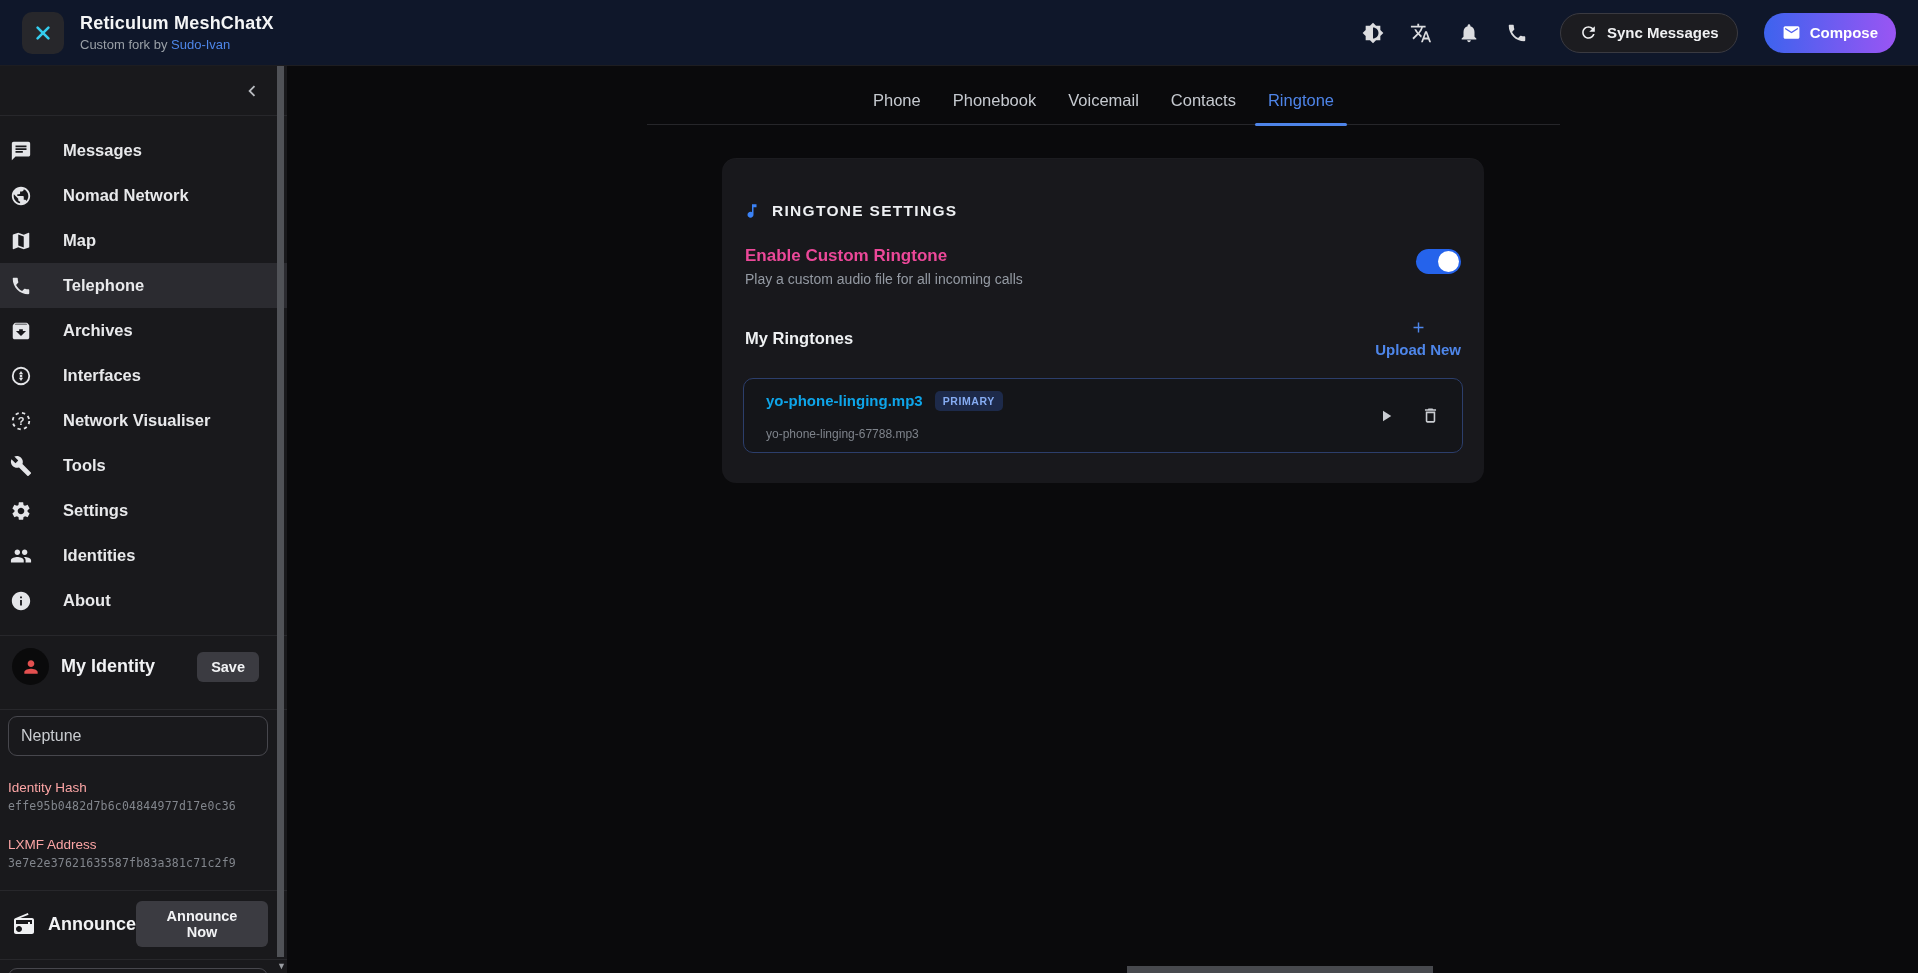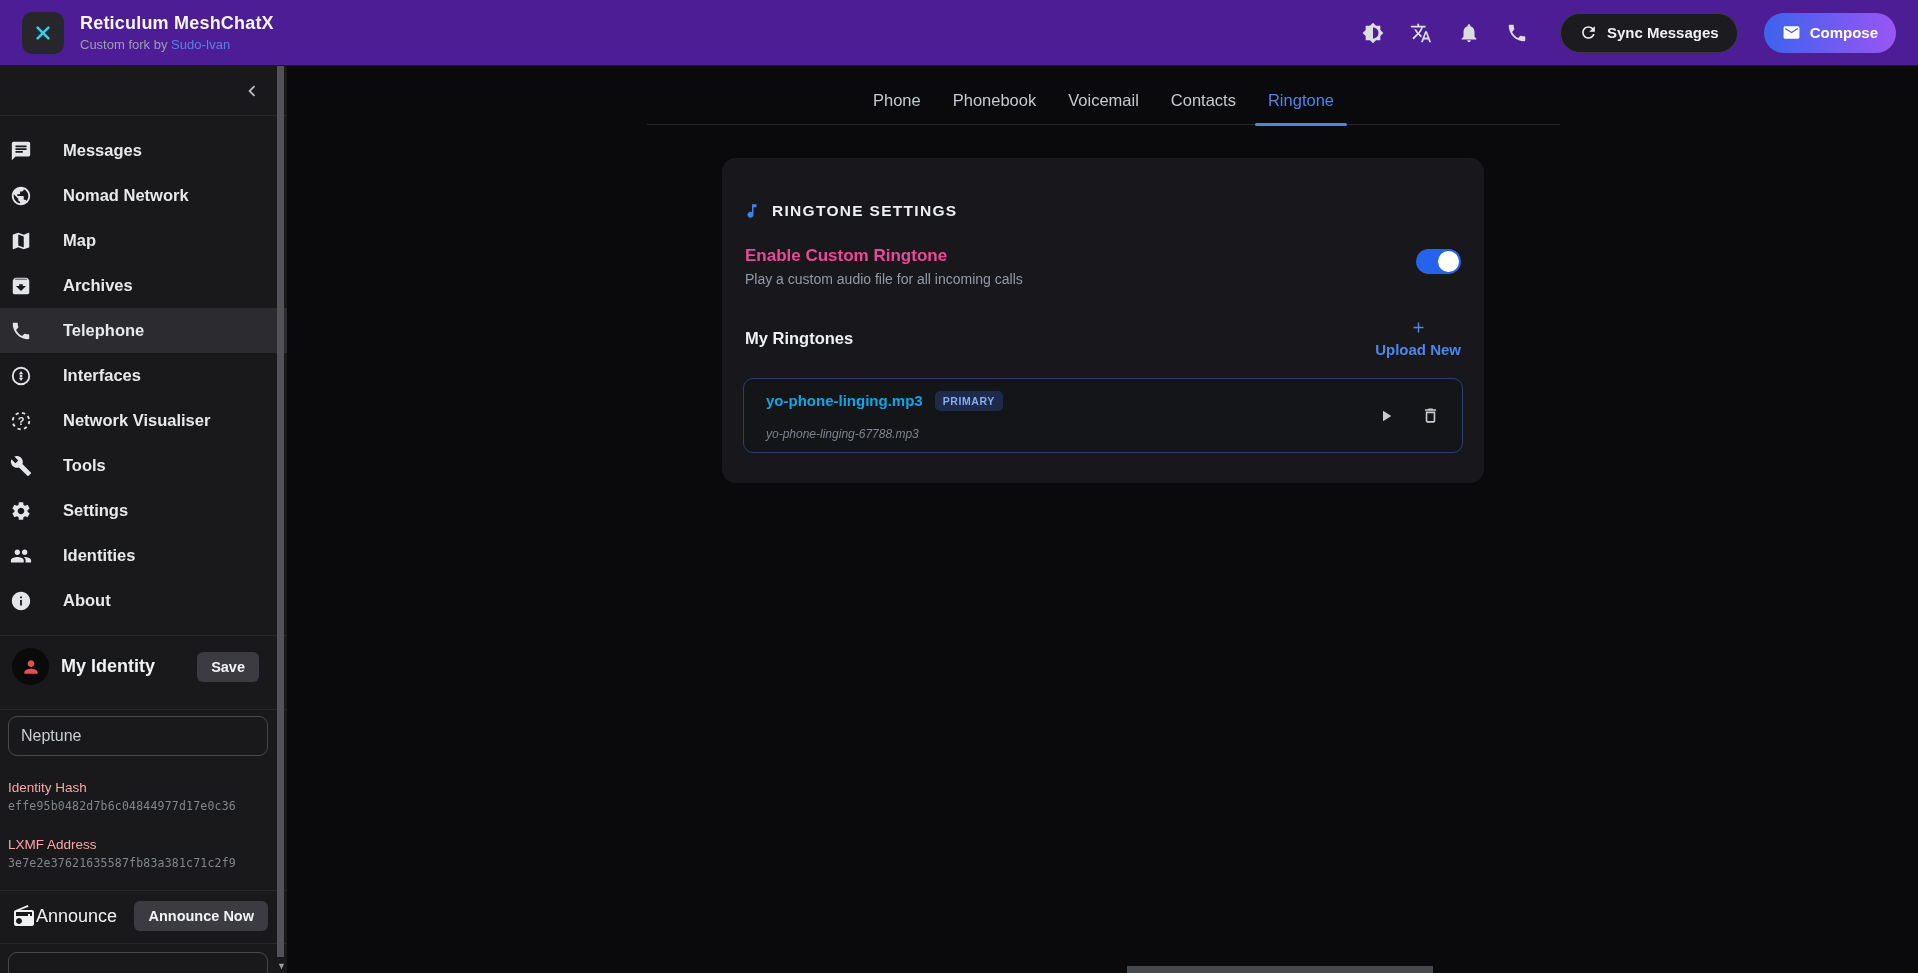--- a/index.html
+++ b/index.html
@@ -7,21 +7,21 @@
   body {
     background:#0a0a0c;
     color:#ececef;
     font-family:"Liberation Sans","DejaVu Sans",sans-serif;
   }
   svg { display:block; }
 
   
   .header {
     position:absolute; top:0; left:0; right:0; height:66px;
-    background:#4c1d95; border-bottom:1px solid #1d1d21;
+    background:#0f172a; border-bottom:1px solid #1d1d21;
     display:flex; align-items:center; padding:0 22px; z-index:10;
   }
   .logo {
     width:42px; height:42px; border-radius:10px; background:#27272b;
     display:flex; align-items:center; justify-content:center; color:#35cdee;
     flex:0 0 auto;
   }
   .title-block { margin-left:16px; }
   .app-title { font-size:18px; font-weight:700; color:#f4f5f6; letter-spacing:.2px; }
   .app-sub { font-size:13px; color:#9aa0a7; margin-top:3px; }
@@ -72,21 +72,21 @@
     border-radius:9px; color:#c9ccd0; font-size:16px; padding:0 12px;
     font-family:inherit; outline:none;
   }
   .field-label { font-size:13.5px; color:#fca5a5; margin-top:24px; }
   .field-value { font-size:11.5px; color:#82868d; margin-top:4px;
     font-family:"DejaVu Sans Mono","Liberation Mono",monospace; letter-spacing:.2px; }
   .identity-body .pad-bottom { height:20px; }
 
   .announce-head { display:flex; align-items:center; padding:10px 19px 12px 12px; }
   .announce-head .aicon { color:#f0f1f3; }
-  .announce-title { font-size:18px; font-weight:400; color:#f1f2f4; }
+  .announce-title { font-size:18px; font-weight:700; color:#f1f2f4; margin-left:12px; }
   .announce-body { padding:8px 19px 0 8px; border-top:1px solid #27272b; }
   .select {
     height:40px; border:1px solid #47474d; border-radius:9px; display:flex;
     align-items:center; padding:0 12px; color:#d2d4d7; font-size:16px; cursor:pointer;
   }
 
   .side-scrollbar { position:absolute; top:0; right:2px; width:8px; bottom:0; }
   .side-scroll-thumb { position:absolute; top:0; left:0; width:7px; height:calc(100% - 16px);
     background:#505257; border-radius:0; cursor:pointer; }
   .side-scroll-arrow { position:absolute; bottom:2px; left:0; width:7px; color:#9a9da2;
@@ -136,21 +136,21 @@
     color:#4e86ea; font-size:15px; font-weight:600; cursor:pointer;flex-direction:column; }
 
   .ringtone-item {
     height:75px; border:1.5px solid #2c3e6b; border-radius:10px; background:#141519;
     display:flex; align-items:center; padding:0 22px;
   }
   .rt-text .rt-name-row { display:flex; align-items:center; gap:12px; }
   .rt-name { font-size:15px; font-weight:600; color:#0ea5e9; }
   .rt-badge { background:#1d2a4a; color:#86acf2; font-size:10.5px; font-weight:700;
     letter-spacing:.6px; padding:4px 8px; border-radius:5px; }
-  .rt-file { font-size:12px; color:#7e838b; margin-top:16px;font-style:italic; }
+  .rt-file { font-size:12px; color:#7e838b; margin-top:16px; }
   .rt-actions { margin-left:auto; display:flex; align-items:center; gap:26px; color:#c9ccd1; }
   .rt-actions .act { cursor:pointer; display:flex; }
 
   .h-scrollbar { position:absolute; left:840px; bottom:0; width:306px; height:7px;
     background:#47494e; cursor:pointer; }
 </style>
 </head>
 <body>
 
 <div class="header">
@@ -230,35 +230,35 @@
       <span>Nomad Network</span>
     </div>
     <div class="nav-item">
       <span class="nicon">
           <svg width="22" height="22" viewBox="0 0 24 24" fill="currentColor">
             <path d="M20.5 3l-.16.03L15 5.1 9 3 3.36 4.9c-.21.07-.36.25-.36.48V20.5c0 .28.22.5.5.5l.16-.03L9 18.9l6 2.1 5.64-1.9c.21-.07.36-.25.36-.48V3.5c0-.28-.22-.5-.5-.5zM15 19l-6-2.11V5l6 2.11V19z"></path>
           </svg>
         </span>
       <span>Map</span>
     </div>
+    <div class="nav-item active">
+      <span class="nicon">
+          <svg width="22" height="22" viewBox="0 0 24 24" fill="currentColor">
+            <path d="M6.62 10.79c1.44 2.83 3.76 5.14 6.59 6.59l2.2-2.2c.27-.27.67-.36 1.02-.24 1.12.37 2.33.57 3.57.57.55 0 1 .45 1 1V20c0 .55-.45 1-1 1-9.39 0-17-7.61-17-17 0-.55.45-1 1-1h3.5c.55 0 1 .45 1 1 0 1.25.2 2.45.57 3.57.11.35.03.74-.25 1.02l-2.2 2.2z"></path>
+          </svg>
+        </span>
+      <span>Telephone</span>
+    </div>
     <div class="nav-item">
       <span class="nicon">
           <svg width="22" height="22" viewBox="0 0 24 24" fill="currentColor">
             <path d="M20.54 5.23l-1.39-1.68C18.88 3.21 18.47 3 18 3H6c-.47 0-.88.21-1.16.55L3.46 5.23C3.17 5.57 3 6.02 3 6.5V19c0 1.1.9 2 2 2h14c1.1 0 2-.9 2-2V6.5c0-.48-.17-.93-.46-1.27zM12 17.5 6.5 12H10v-2h4v2h3.5L12 17.5zM5.12 5l.81-1h12l.94 1H5.12z"></path>
           </svg>
         </span>
       <span>Archives</span>
-    </div>
-    <div class="nav-item active">
-      <span class="nicon">
-          <svg width="22" height="22" viewBox="0 0 24 24" fill="currentColor">
-            <path d="M6.62 10.79c1.44 2.83 3.76 5.14 6.59 6.59l2.2-2.2c.27-.27.67-.36 1.02-.24 1.12.37 2.33.57 3.57.57.55 0 1 .45 1 1V20c0 .55-.45 1-1 1-9.39 0-17-7.61-17-17 0-.55.45-1 1-1h3.5c.55 0 1 .45 1 1 0 1.25.2 2.45.57 3.57.11.35.03.74-.25 1.02l-2.2 2.2z"></path>
-          </svg>
-        </span>
-      <span>Telephone</span>
     </div>
     <div class="nav-item">
       <span class="nicon">
           <svg width="22" height="22" viewBox="0 0 24 24" fill="currentColor">
             <circle cx="12" cy="12" r="9" fill="none" stroke="currentColor" stroke-width="2"></circle>
             <path d="M12 6.6 14.3 10H9.7z"></path>
             <path d="M12 17.4 9.7 14h4.6z"></path>
             <circle cx="12" cy="12" r="1.5"></circle>
           </svg>
         </span>

